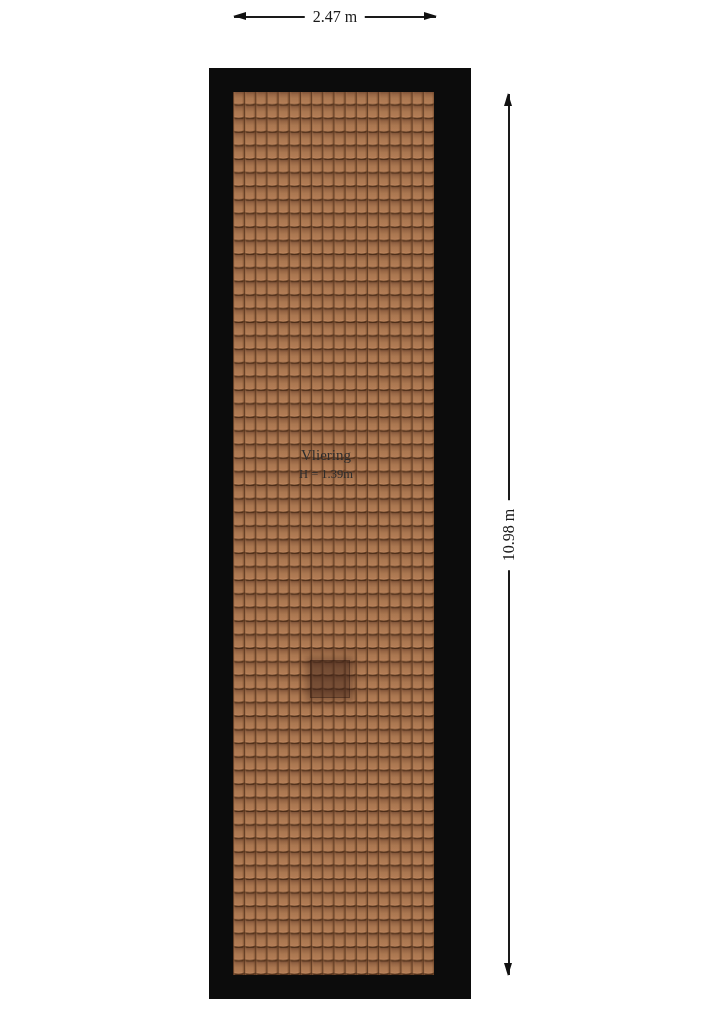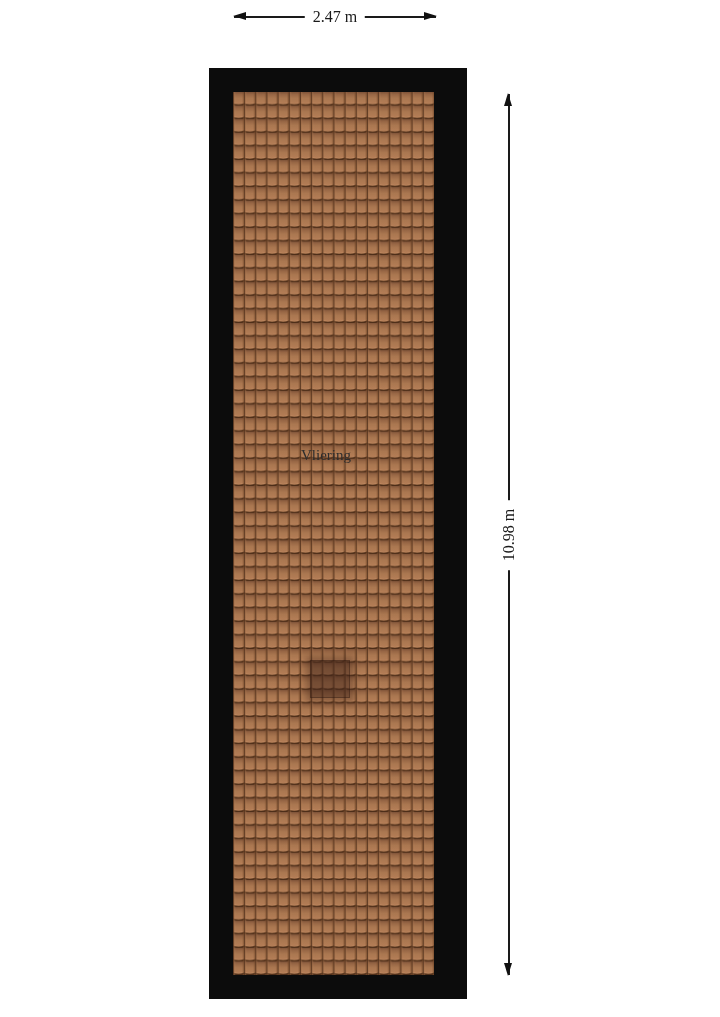--- a/index.html
+++ b/index.html
@@ -2,21 +2,21 @@
 <html><head>
 <meta charset="utf-8">
 <style>
   html,body{margin:0;padding:0;background:#ffffff;}
   .canvas{
     position:relative;width:720px;height:1017px;background:#ffffff;overflow:hidden;
     font-family:Liberation Serif, serif;color:#1a1a1a;
   }
 
   
-  .plan{position:absolute;left:209px;top:68px;width:258px;height:931px;background:#0c0c0c;}
+  .plan{position:absolute;left:209px;top:68px;width:226px;height:931px;background:#0c0c0c;padding-left:36px;}
   .tiles{position:absolute;left:24px;top:24px;width:201px;height:883px;}
   .tiles svg{display:block;}
 
   .roof-window{
     position:absolute;left:101px;top:592px;width:40px;height:38px;
     background:rgba(61,34,23,0.50);
     box-shadow:0 0 6px 4px rgba(61,34,23,0.32);
     border:1px solid rgba(40,20,12,0.35);
     box-sizing:border-box;
   }
@@ -91,17 +91,18 @@
           </pattern>
         </defs>
         <rect width="201" height="883" fill="url(#tilePat)"></rect>
       </svg>
     </div>
 
     <div class="roof-window"></div>
 
     <div class="room-label">
       <div class="room-name">Vliering</div>
+      <div class="room-height">H = 1.39m</div>
     </div>
 
   </div>
 
 </div>
 
 </body></html>

